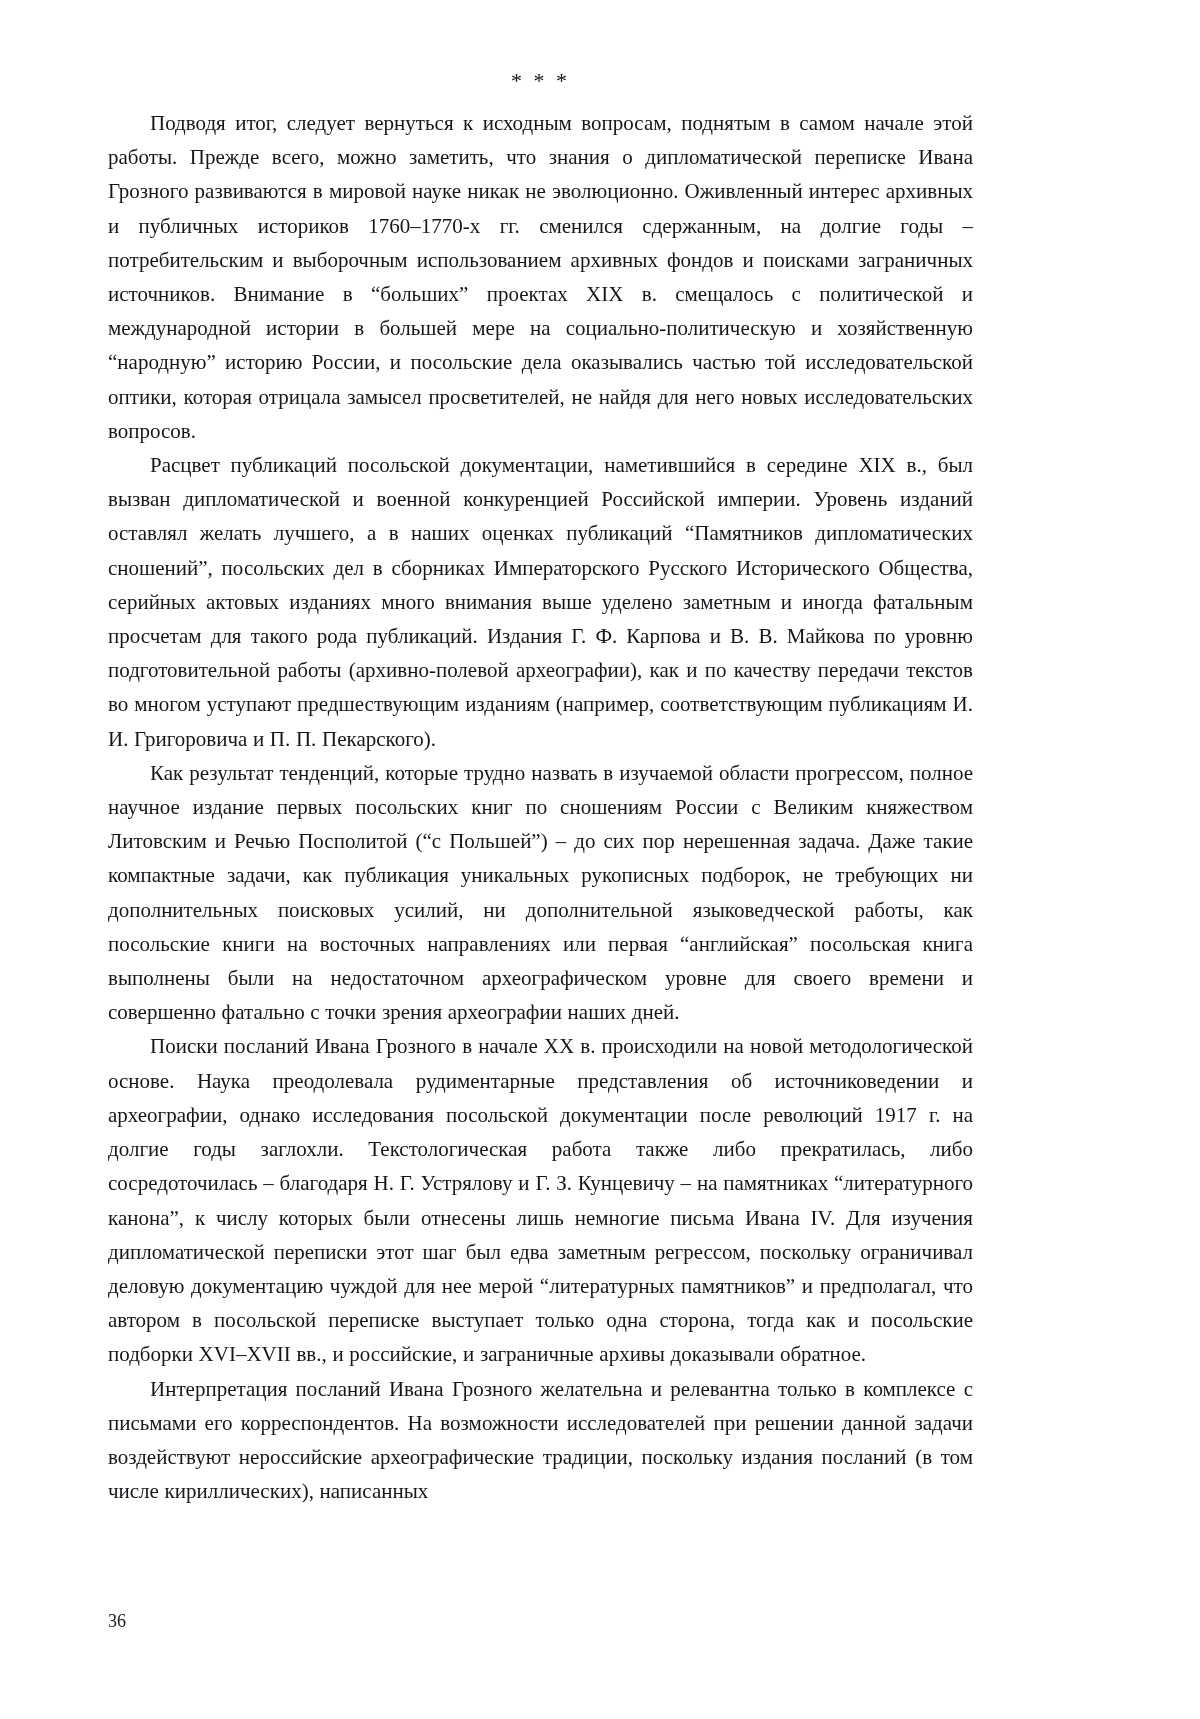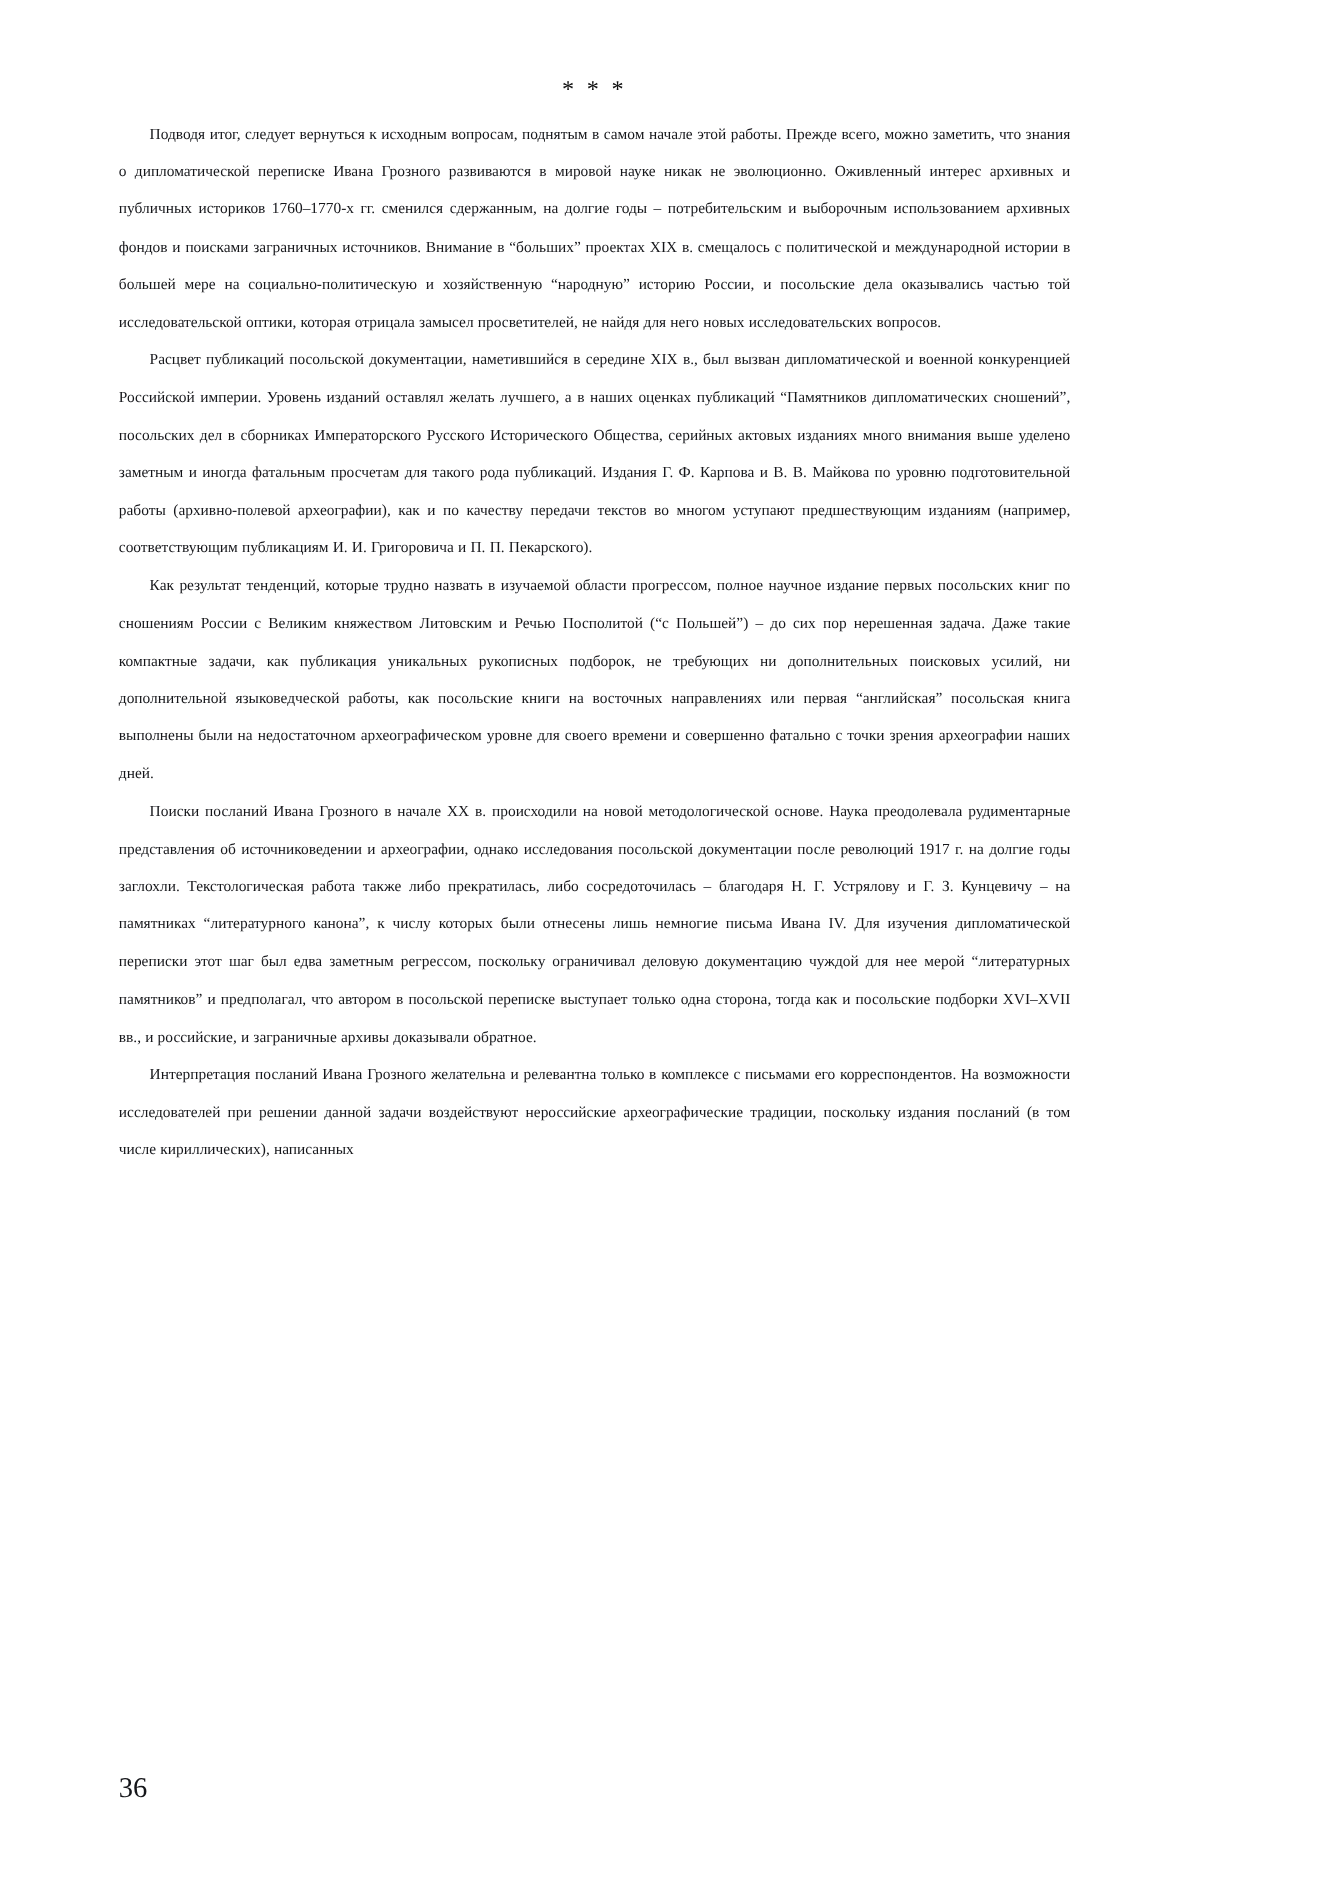--- a/index.html
+++ b/index.html
@@ -33,32 +33,32 @@
     font-size: 22px;
     letter-spacing: 3px;
     color: #111111;
     margin: 0 0 14px 0;
     line-height: 1.0;
   }
   p.para {
     margin: 0;
     text-indent: 2.0em;
     text-align: justify;
-    font-size: 14px;
+    font-size: 21px;
     line-height: 34.2px;
     color: #15161a;
     -webkit-hyphens: none;
     hyphens: none;
     word-spacing: 0.02em;
   }
   .folio {
     position: absolute;
     left: 108px;
     top: 1611px;
-    font-size: 26px;
+    font-size: 18px;
     color: #15161a;
     font-family: "Liberation Serif", serif;
   }
 </style>
 </head>
 <body>
 
 <div class="page">
   <div class="content">
     <div class="ornament">* * *</div>

